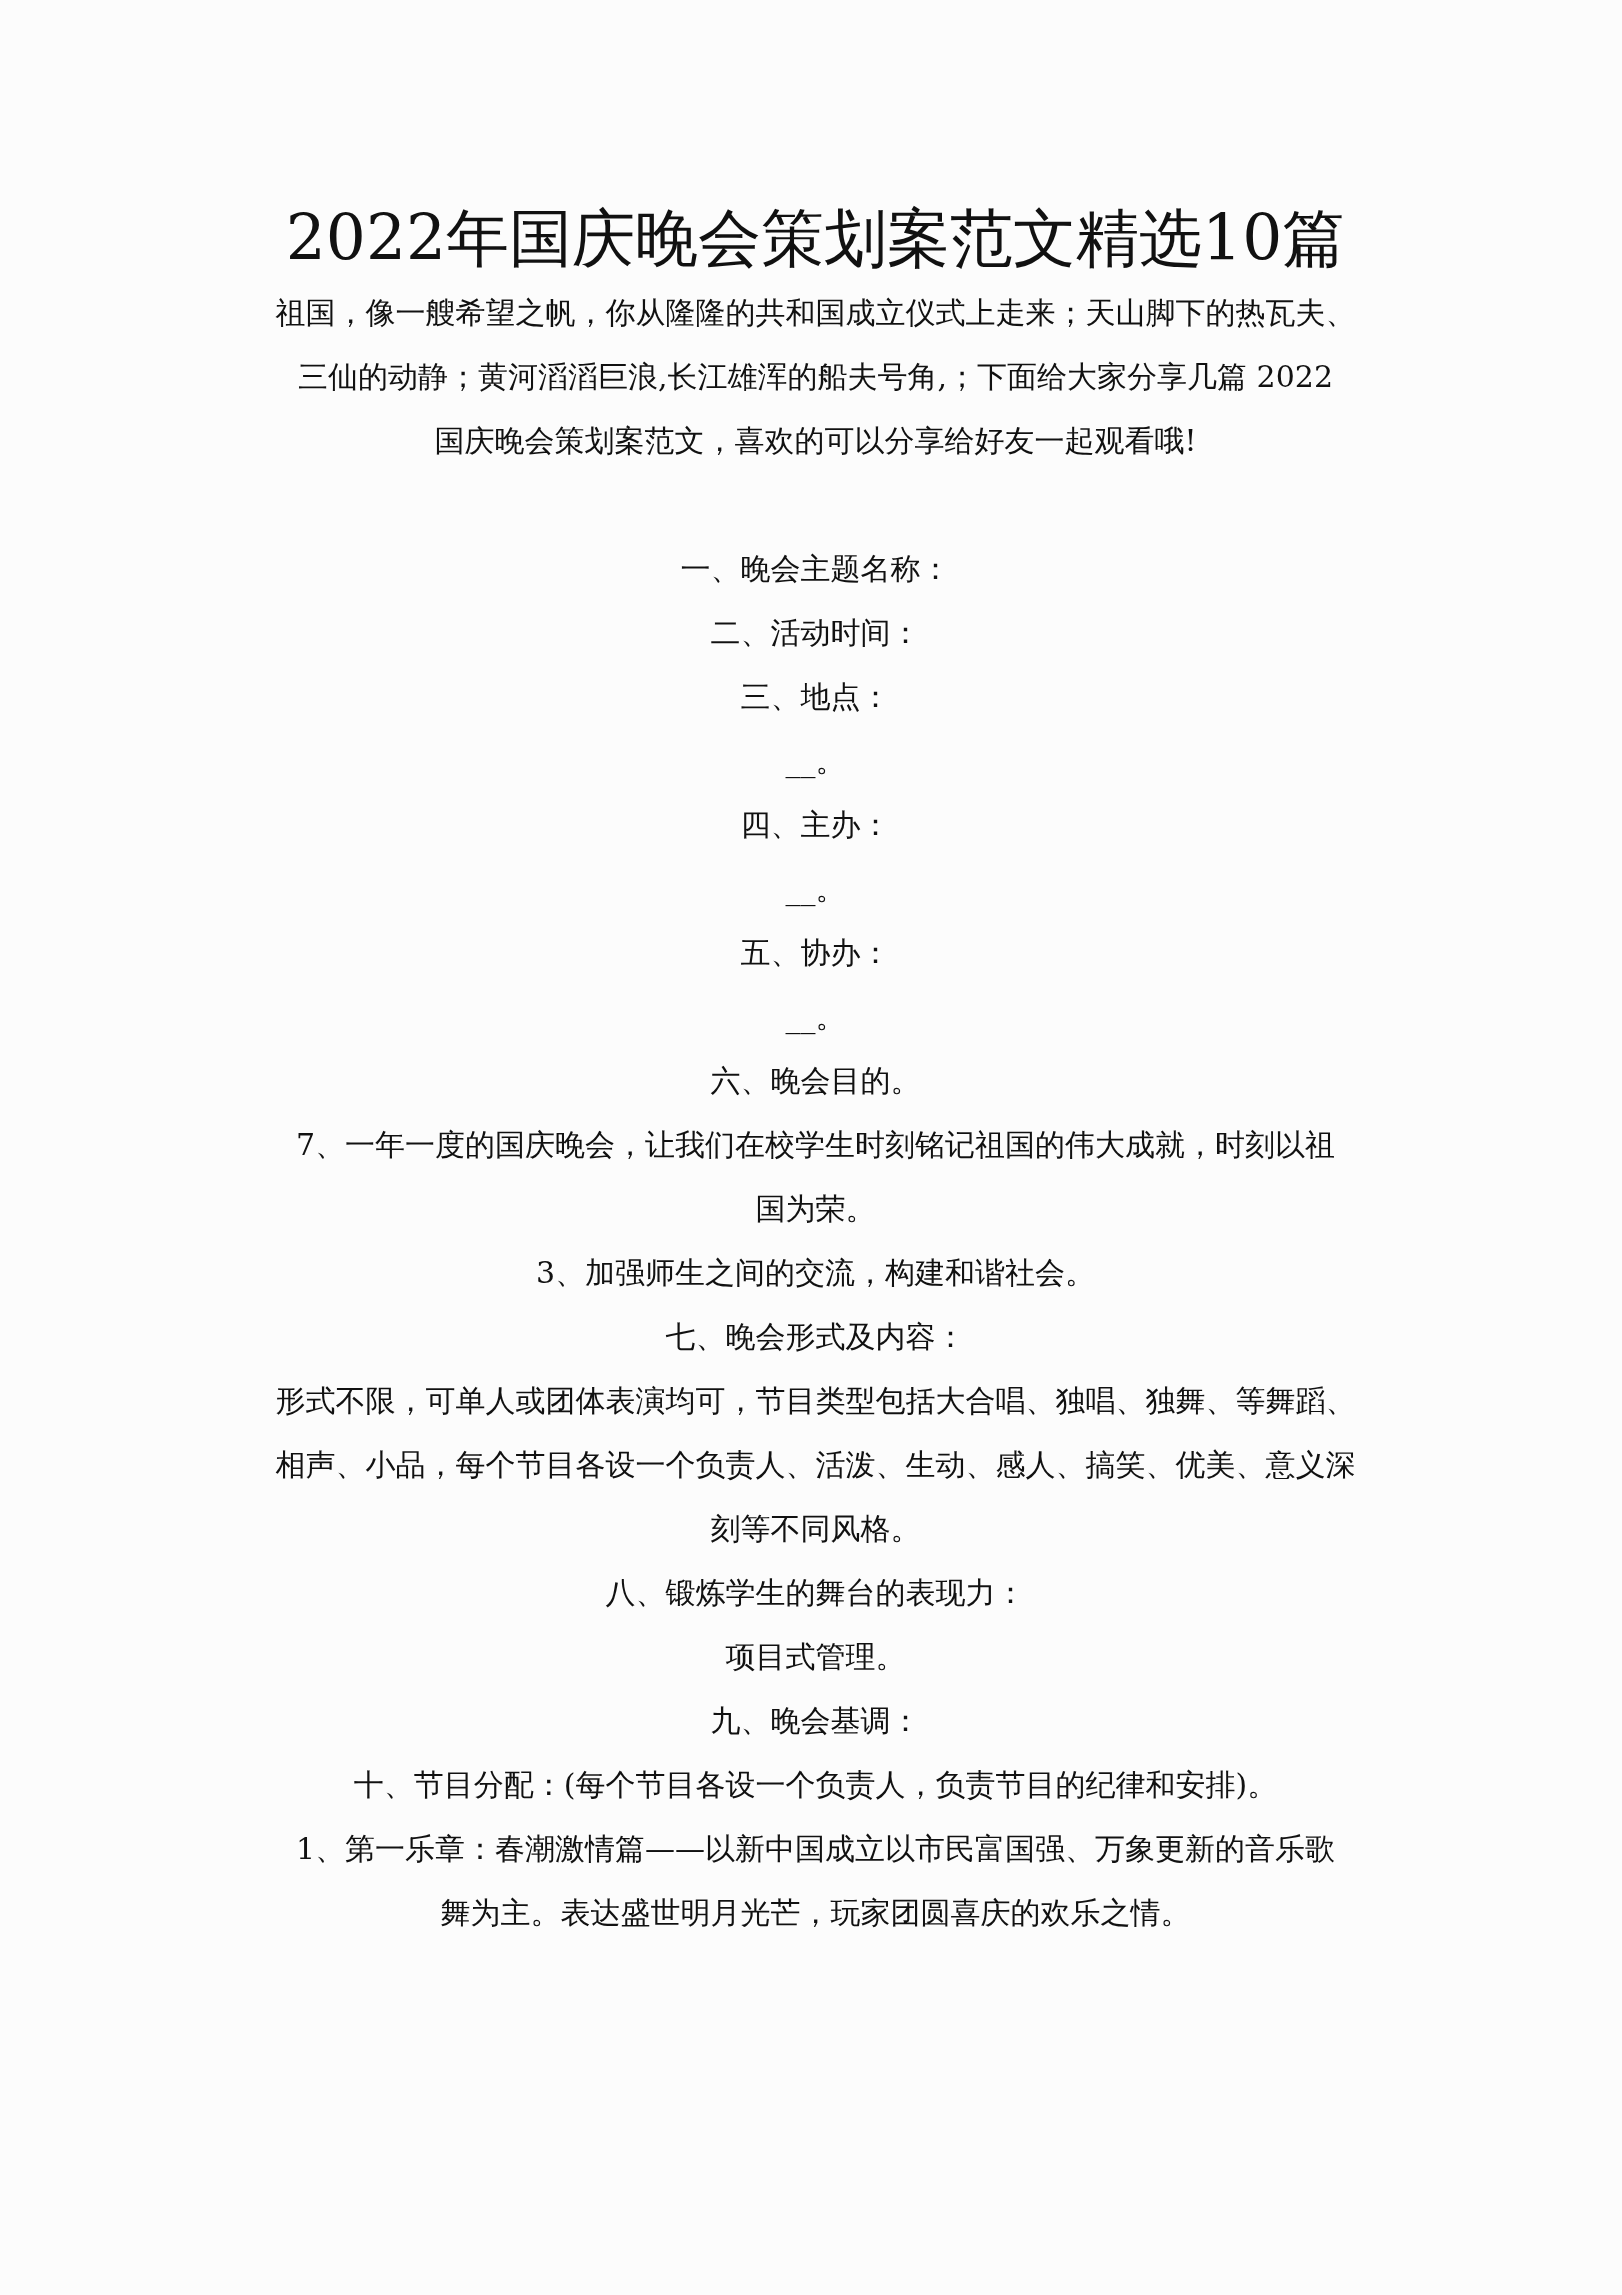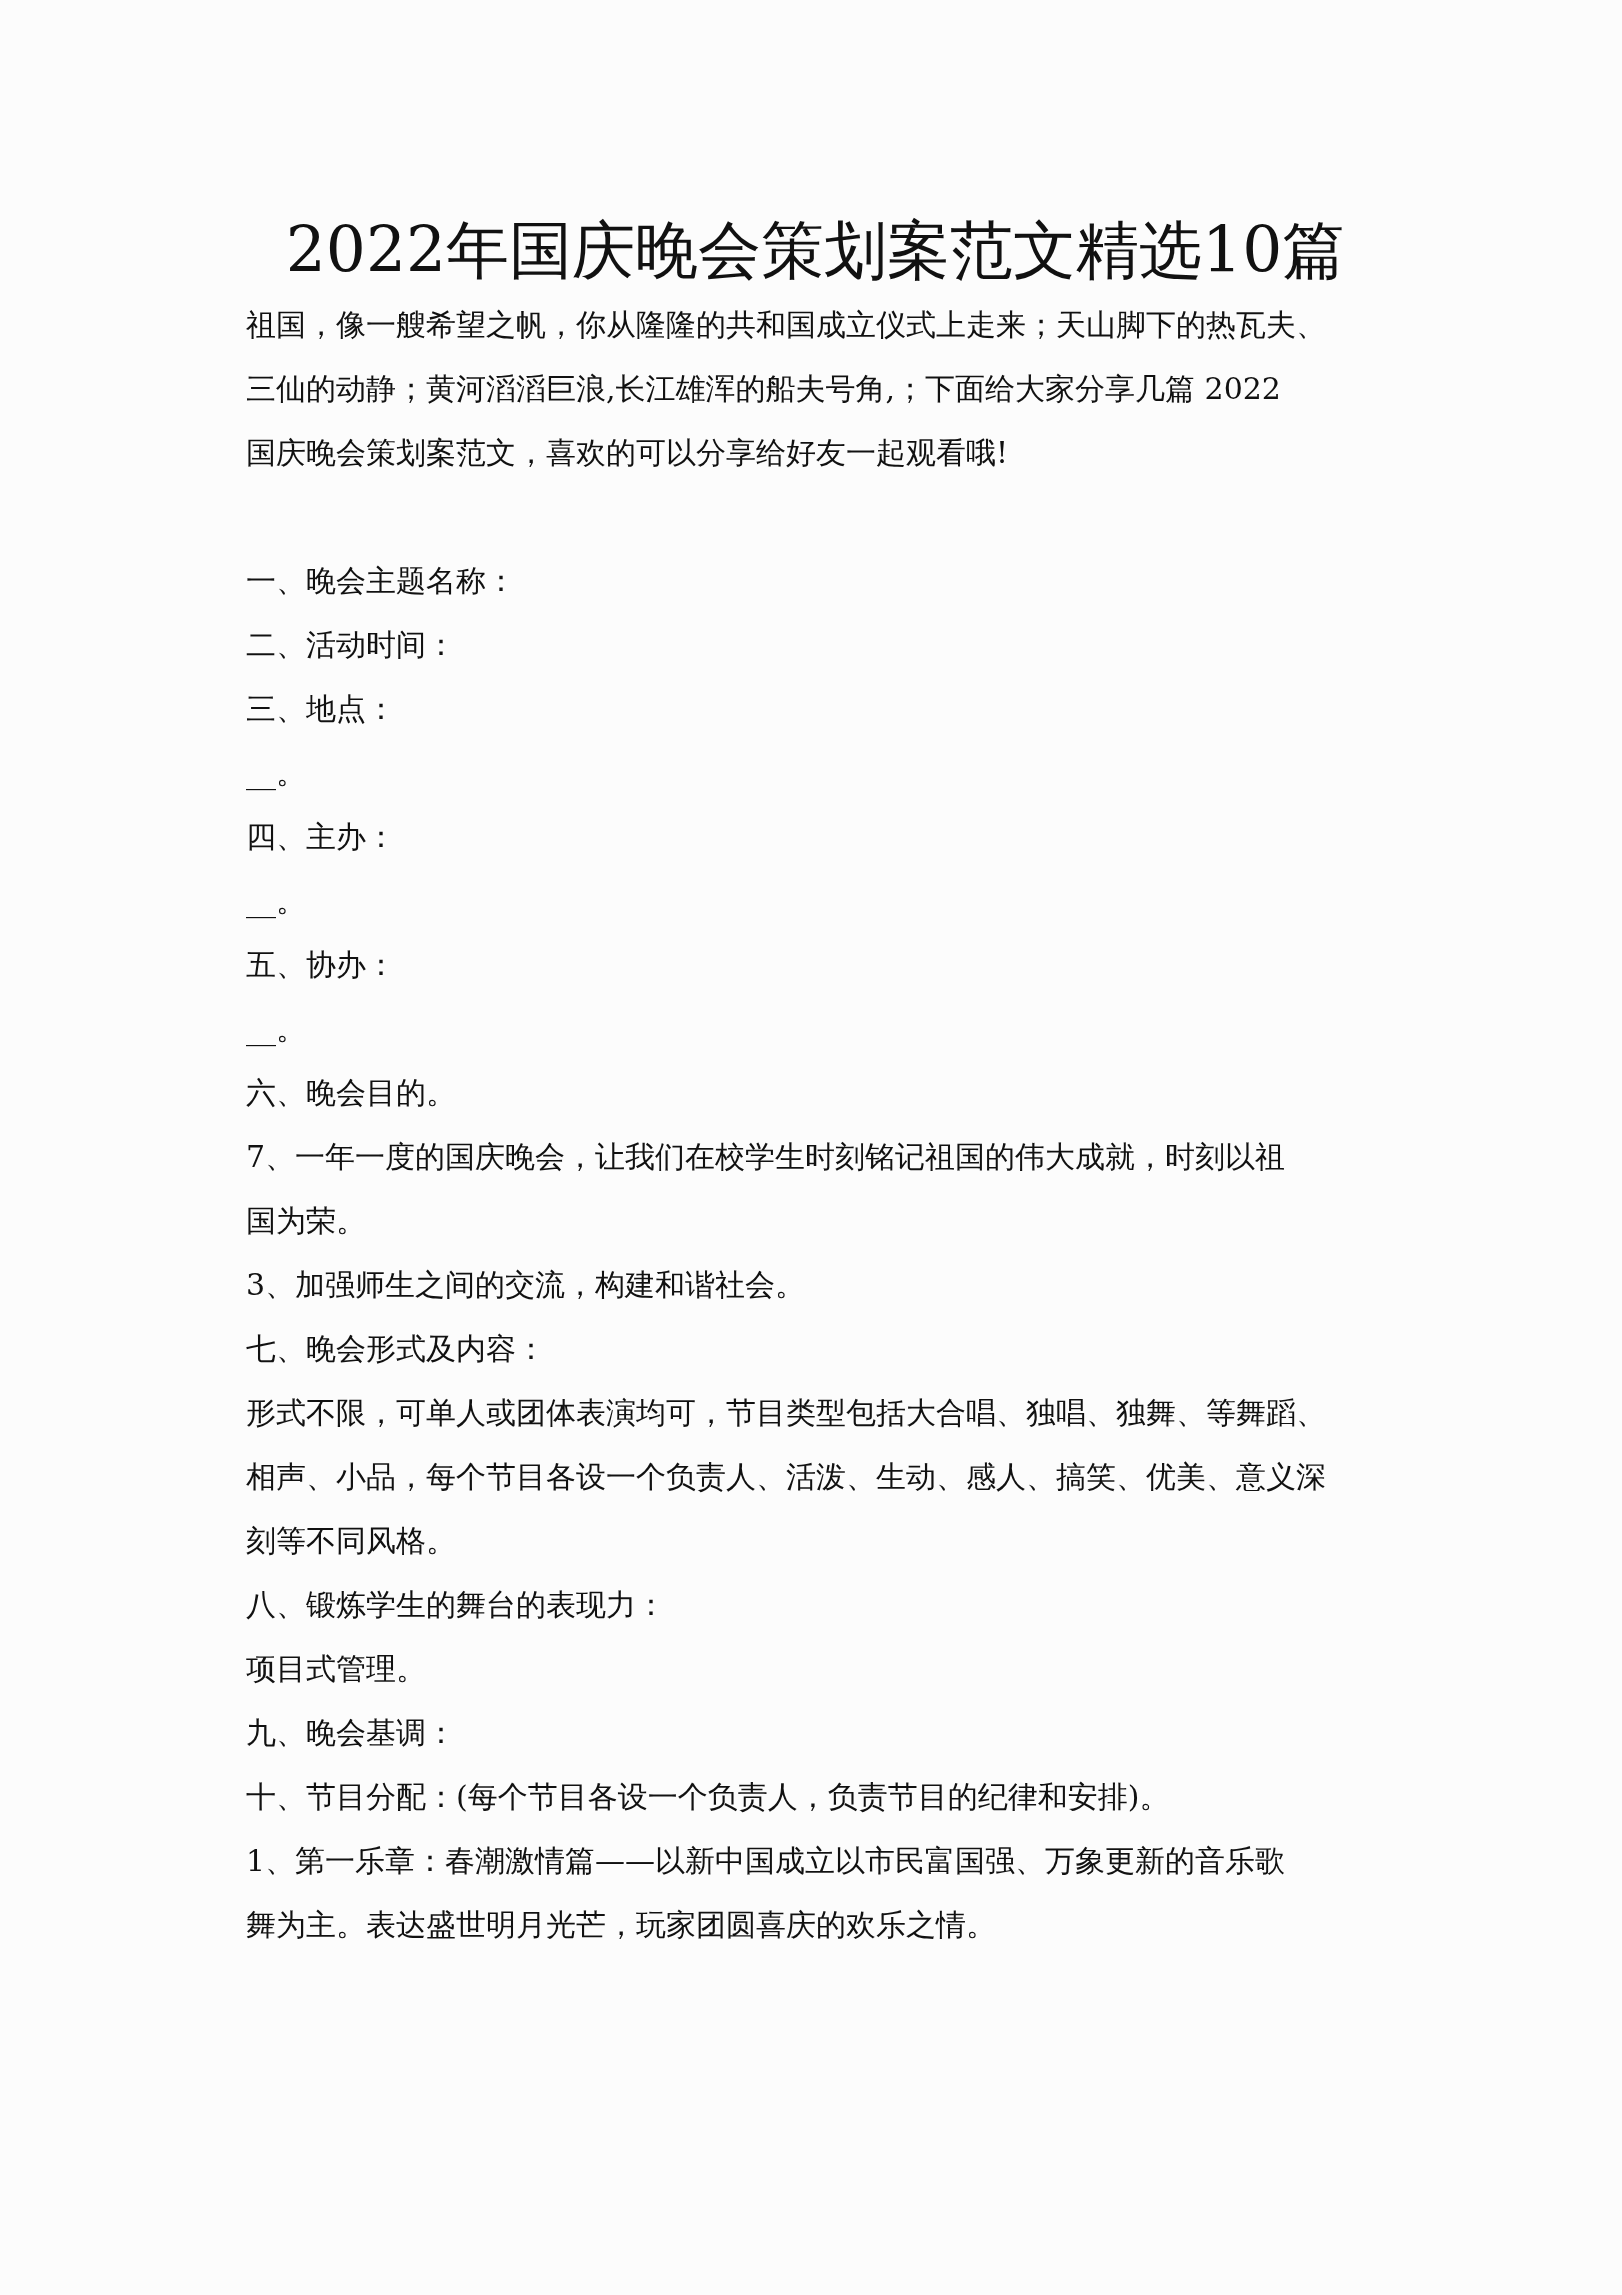--- a/index.html
+++ b/index.html
@@ -11,39 +11,40 @@
       width: 1623px;
       height: 2295px;
       position: relative;
       overflow: hidden;
       font-family: "DejaVu Serif", "Liberation Serif", serif;
       color: #111111;
     }
     .page {
       position: absolute;
       left: 246px;
-      top: 208px;
+      top: 196px;
       width: 1139px;
     }
     .title {
       text-align: center;
       font-size: 63px;
       line-height: 85px;
       height: 85px;
       margin: 0;
       font-weight: normal;
       white-space: nowrap;
       letter-spacing: 0;
     }
     .line {
       font-size: 30px;
       line-height: 64px;
       height: 64px;
       white-space: nowrap;
       margin: 0;
+      text-align: center;
     }
     .spacer {
       height: 64px;
     }
     .intro { }
   </style>
 </head>
 <body>
 
 <div class="page">

